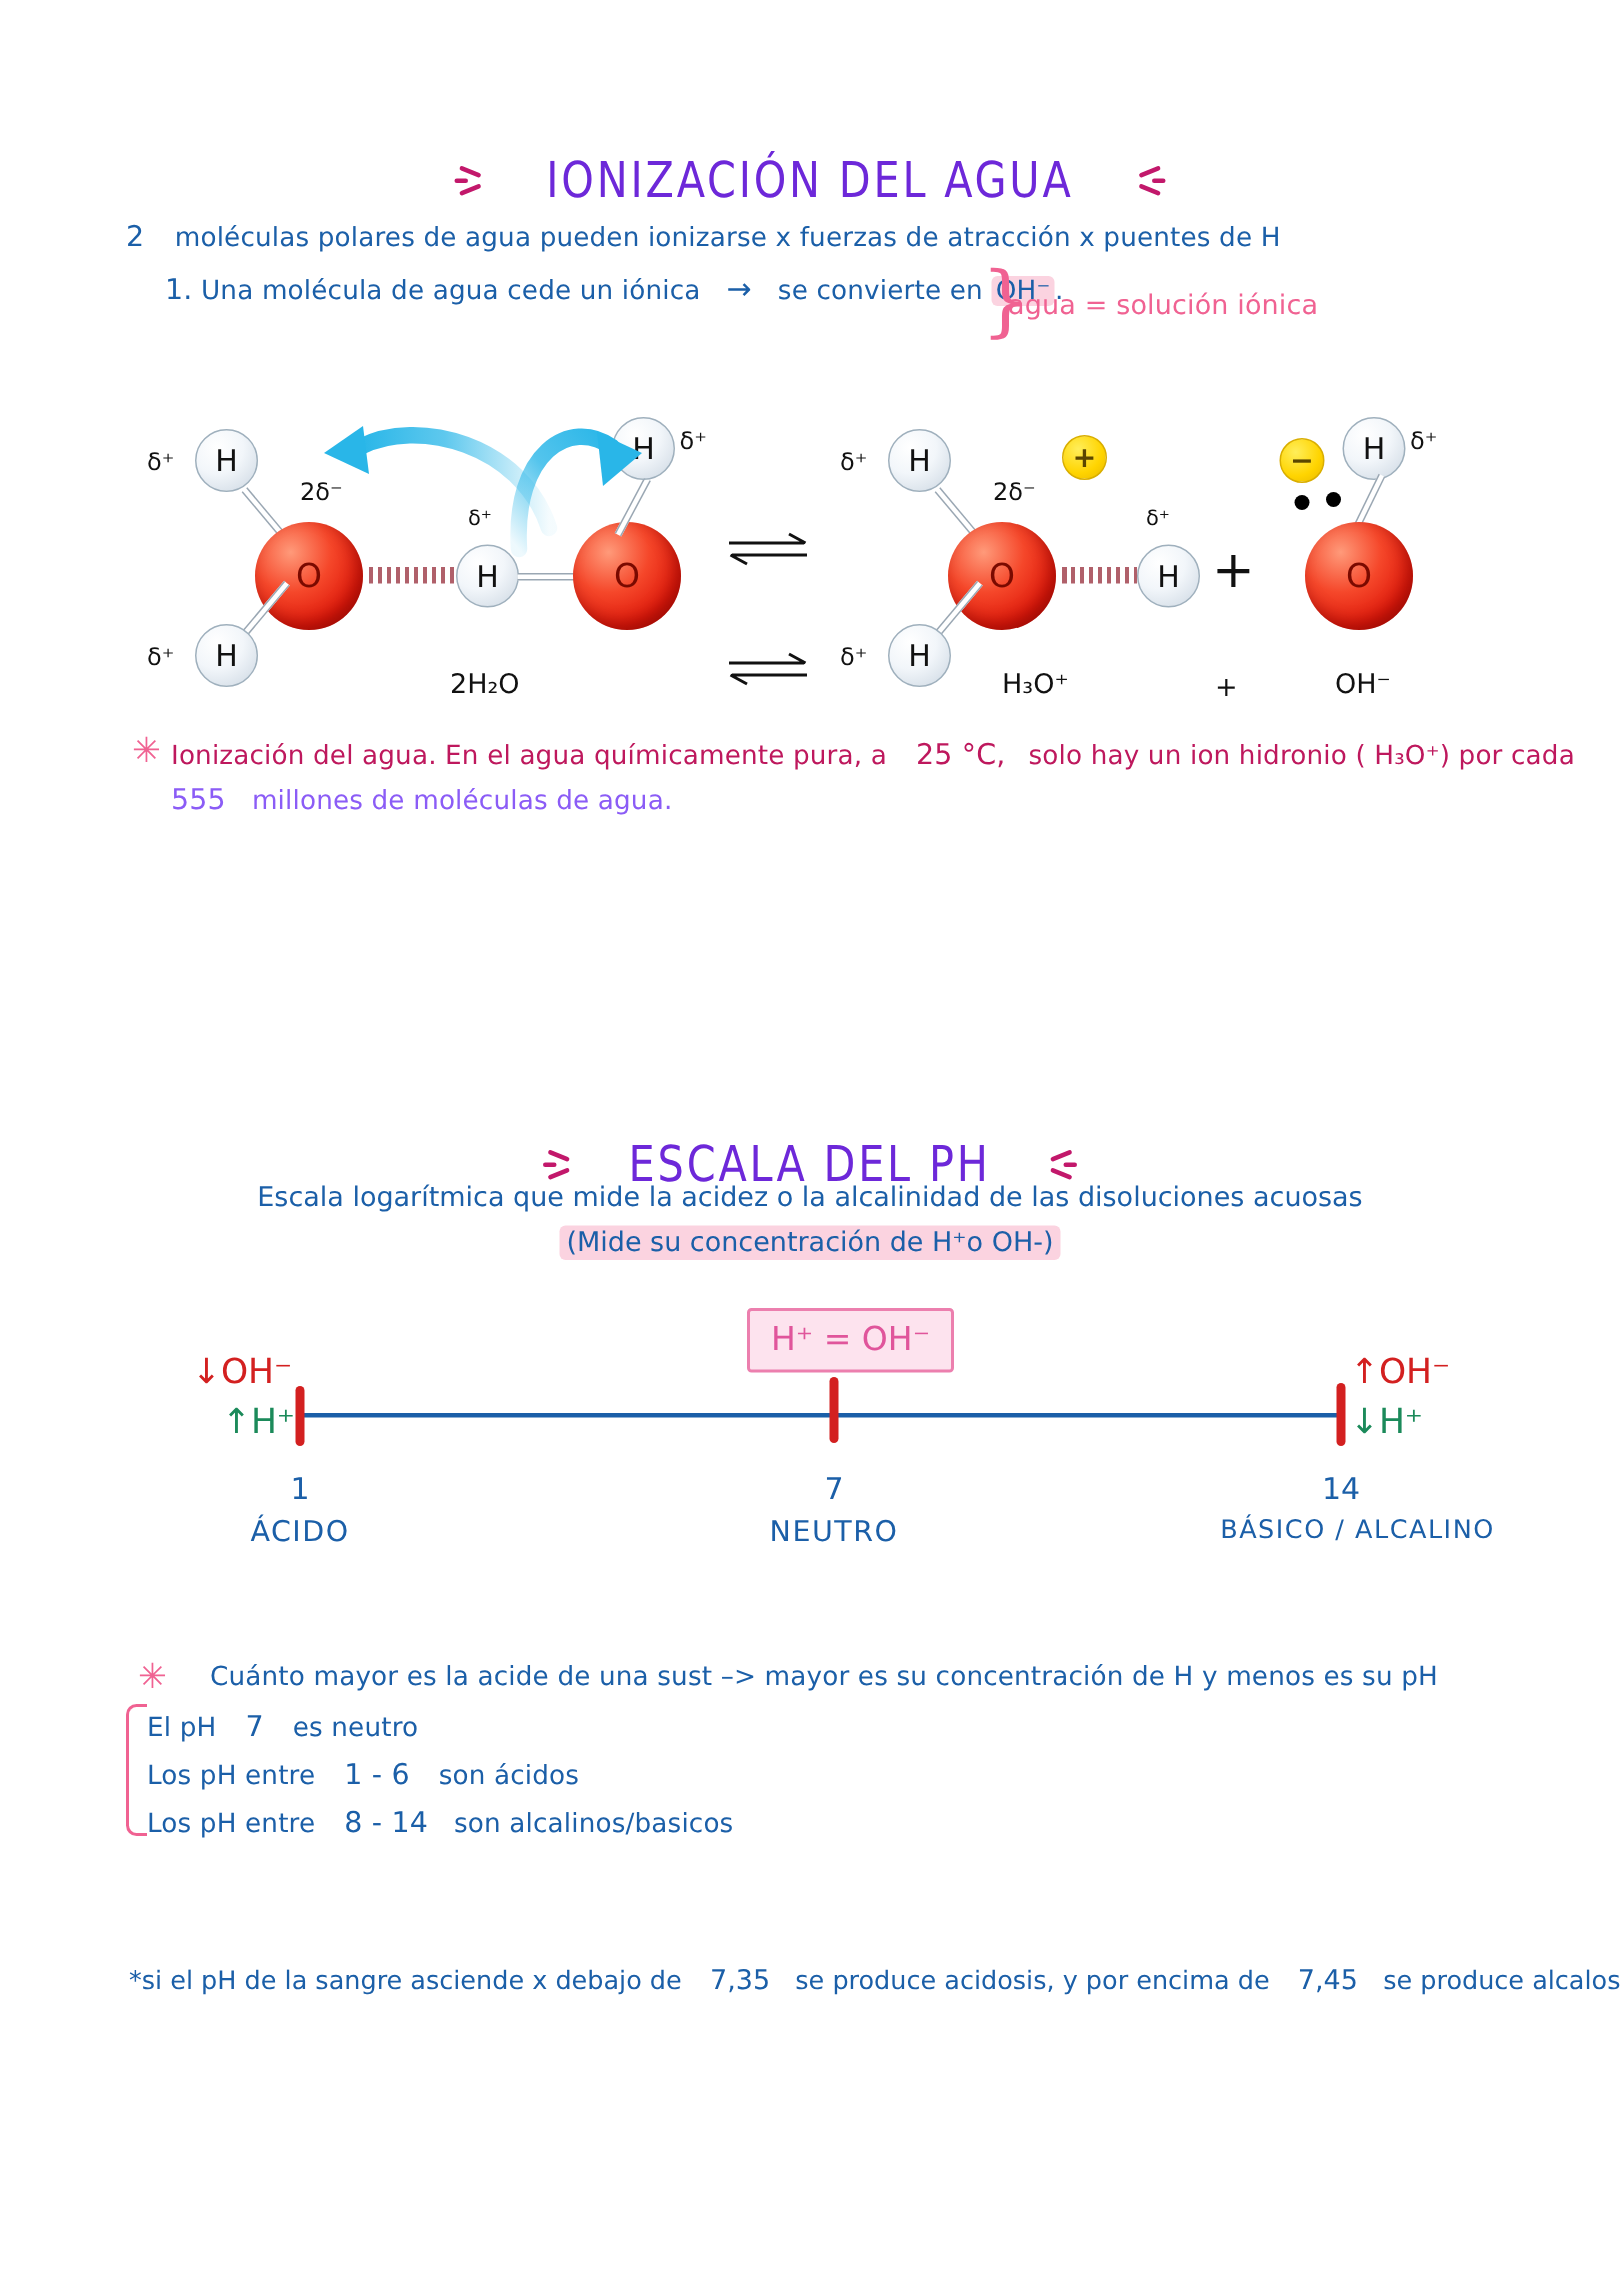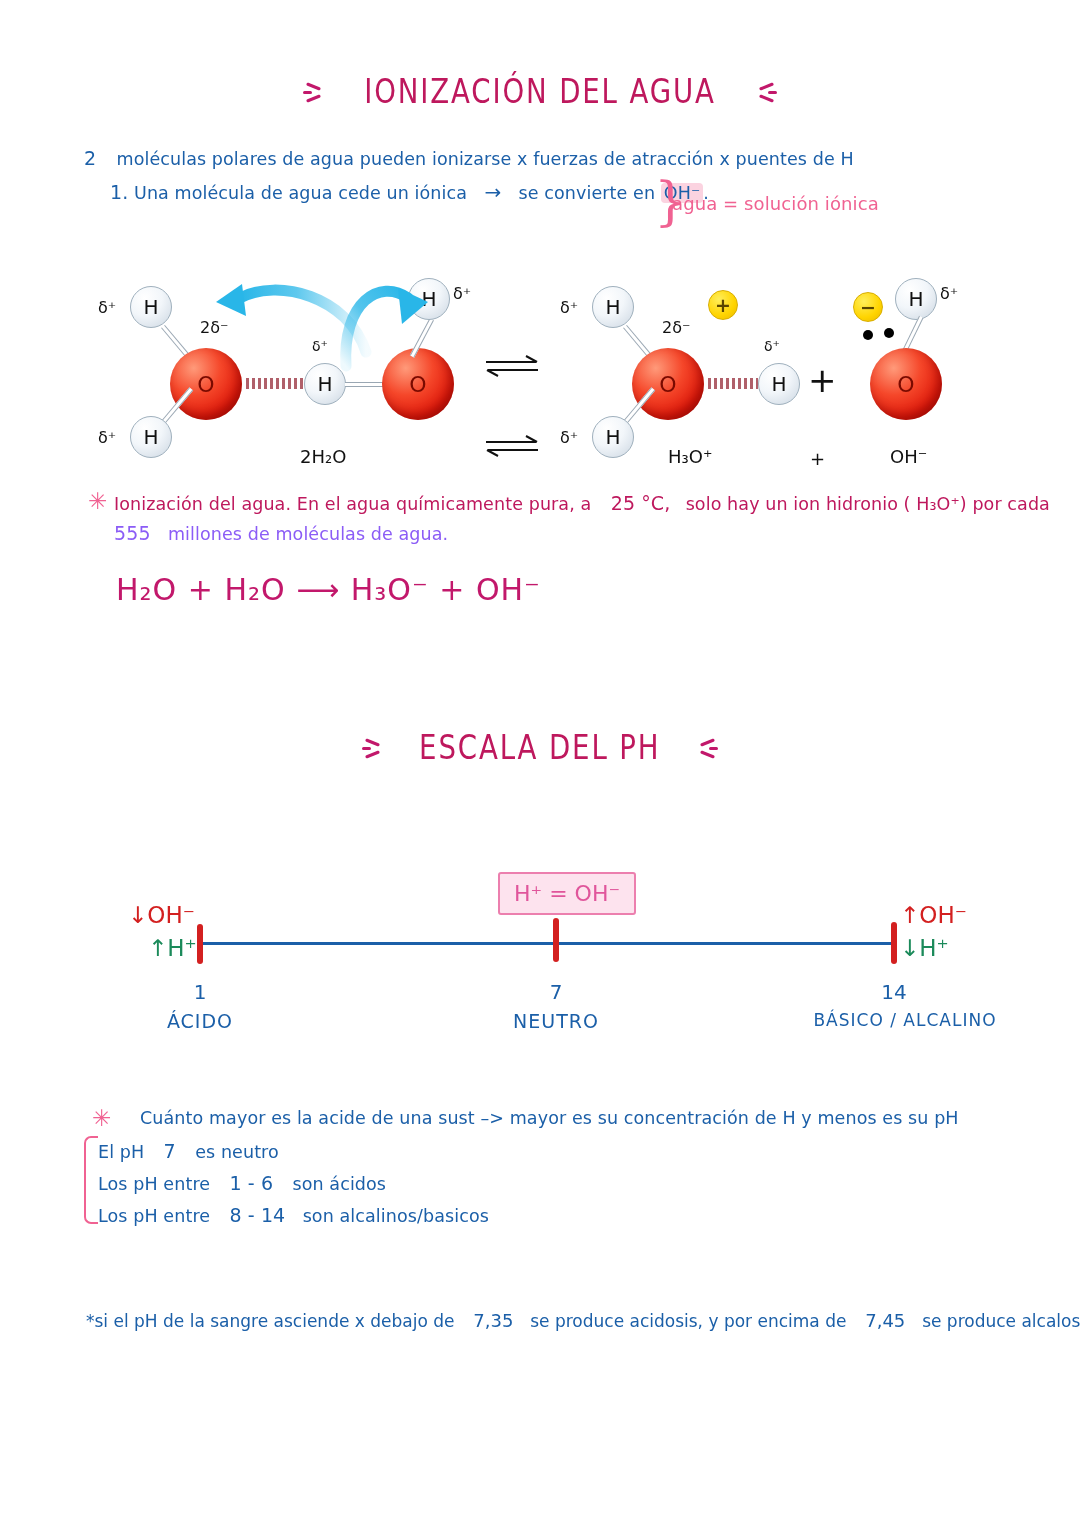--- a/index.html
+++ b/index.html
@@ -10,23 +10,23 @@
     overflow: hidden;
   }
   .page { position: relative; width: 1080px; height: 1527px; background:#fff; }
 
   
   
 
   
   .sec-title {
     position: absolute; width: 100%; text-align: center;
-    color: #be185d; font-size: 33px; letter-spacing: 2px;
+    color: #6d28d9; font-size: 33px; letter-spacing: 2px;
     font-weight: 400; font-family: "DejaVu Sans", sans-serif;
-    display: flex; align-items: center; justify-content: center; gap: 29px;
+    display: flex; align-items: center; justify-content: center; gap: 29px; margin-top: 28px;
   }
   .sec-title .txt { font-stretch: condensed; transform: scaleX(0.93); }
   .deco { display:inline-block; width: 20px; height: 26px; position: relative; }
   .deco i { position:absolute; display:block; height:3px; background:#C2186B; border-radius:2px; }
   .deco.left  i:nth-child(1){ width:15px; left:4px;  top:6px;  transform: rotate(22deg); }
   .deco.left  i:nth-child(2){ width:9px;  left:1px;  top:12px; transform: rotate(0deg); }
   .deco.left  i:nth-child(3){ width:15px; left:4px;  top:18px; transform: rotate(-22deg); }
   .deco.right i:nth-child(1){ width:15px; left:1px;  top:6px;  transform: rotate(-22deg); }
   .deco.right i:nth-child(2){ width:9px;  left:10px; top:12px; transform: rotate(0deg); }
   .deco.right i:nth-child(3){ width:15px; left:1px;  top:18px; transform: rotate(22deg); }
@@ -249,37 +249,40 @@
     <span style="font-size:19px">25 °C,</span>
     <span style="display:inline-block;width:4px"></span>
     <span>solo hay un ion hidronio ( H₃O⁺) por cada</span>
   </div>
   <div class="line" style="left:114px; top:522px; color:#8b5cf6;">
     <span style="font-size:19px">555</span>
     <span style="display:inline-block;width:6px"></span>
     <span>millones de moléculas de agua.</span>
   </div>
 
-  <div style="position:absolute; left:116px; top:572px; font-size:30px; color:#C2186B;
-              font-family:'DejaVu Sans', sans-serif; letter-spacing:1px;">H₂O + H₂O ⟶ H₃O⁻ + OH⁻</div>
 
   <div class="sec-title" style="top:728px;">
     <span class="deco left">
         <i></i>
         <i></i>
         <i></i>
       </span>
     <span class="txt">ESCALA DEL PH</span>
     <span class="deco right">
         <i></i>
         <i></i>
         <i></i>
       </span>
   </div>
 
+  <div style="position:absolute; left:0; top:788px; width:1080px; text-align:center; font-size:18px;
+              color:#1B5FA8; font-family:'DejaVu Sans', sans-serif;">Escala logarítmica que mide la acidez o la alcalinidad de las disoluciones acuosas</div>
+  <div style="position:absolute; left:0; top:818px; width:1080px; text-align:center;">
+    <span class="hl" style="font-size:18px; color:#1B5FA8; font-family:'DejaVu Sans', sans-serif; padding:1px 5px;">(Mide su concentración de H⁺o OH-)</span>
+  </div>
 
   <div class="ph-wrap">
 
     <div class="eqbox" style="left:498px; top:-8px;">H⁺ = OH⁻</div>
 
     <div class="ph-axis" style="left:200px; top:62px; width:696px;"></div>
 
     <div class="ph-tick" style="left:197px; top:44px;  height:40px;"></div>
     <div class="ph-tick" style="left:553px; top:38px;  height:44px;"></div>
     <div class="ph-tick" style="left:891px; top:42px;  height:42px;"></div>

